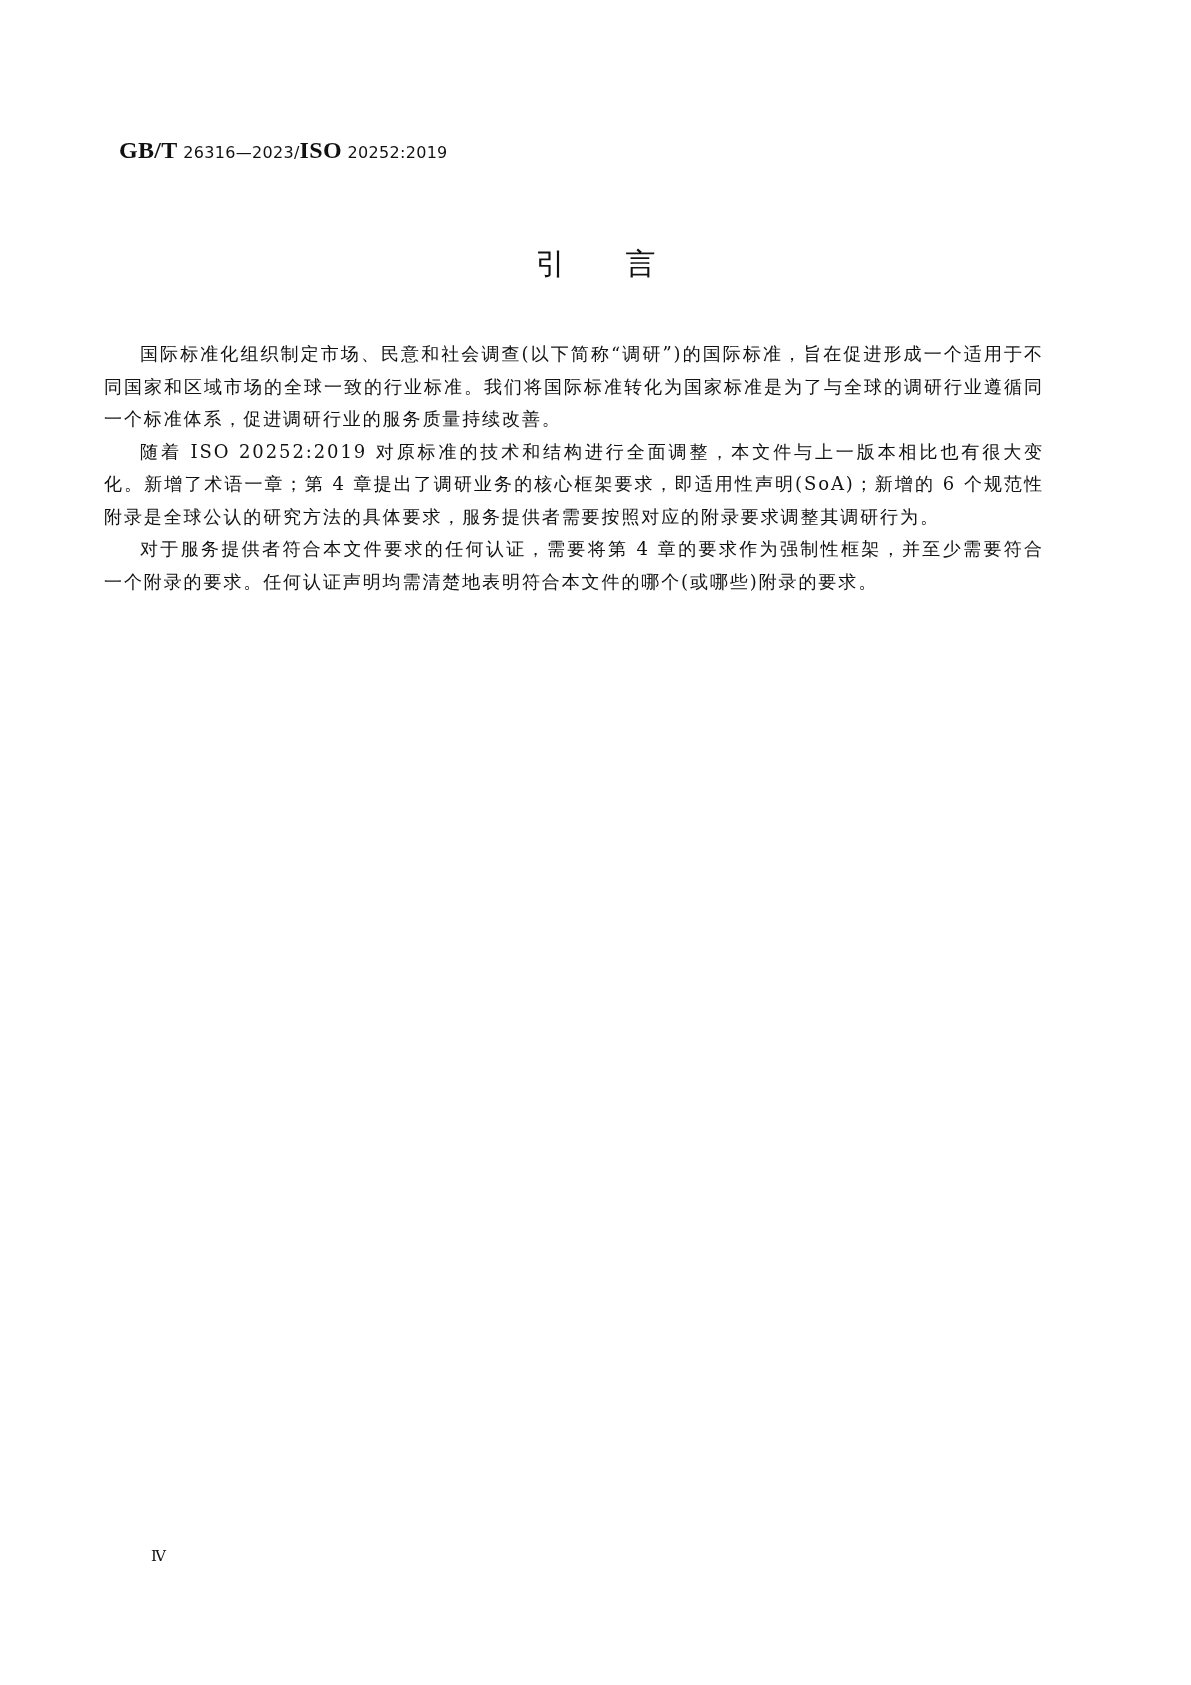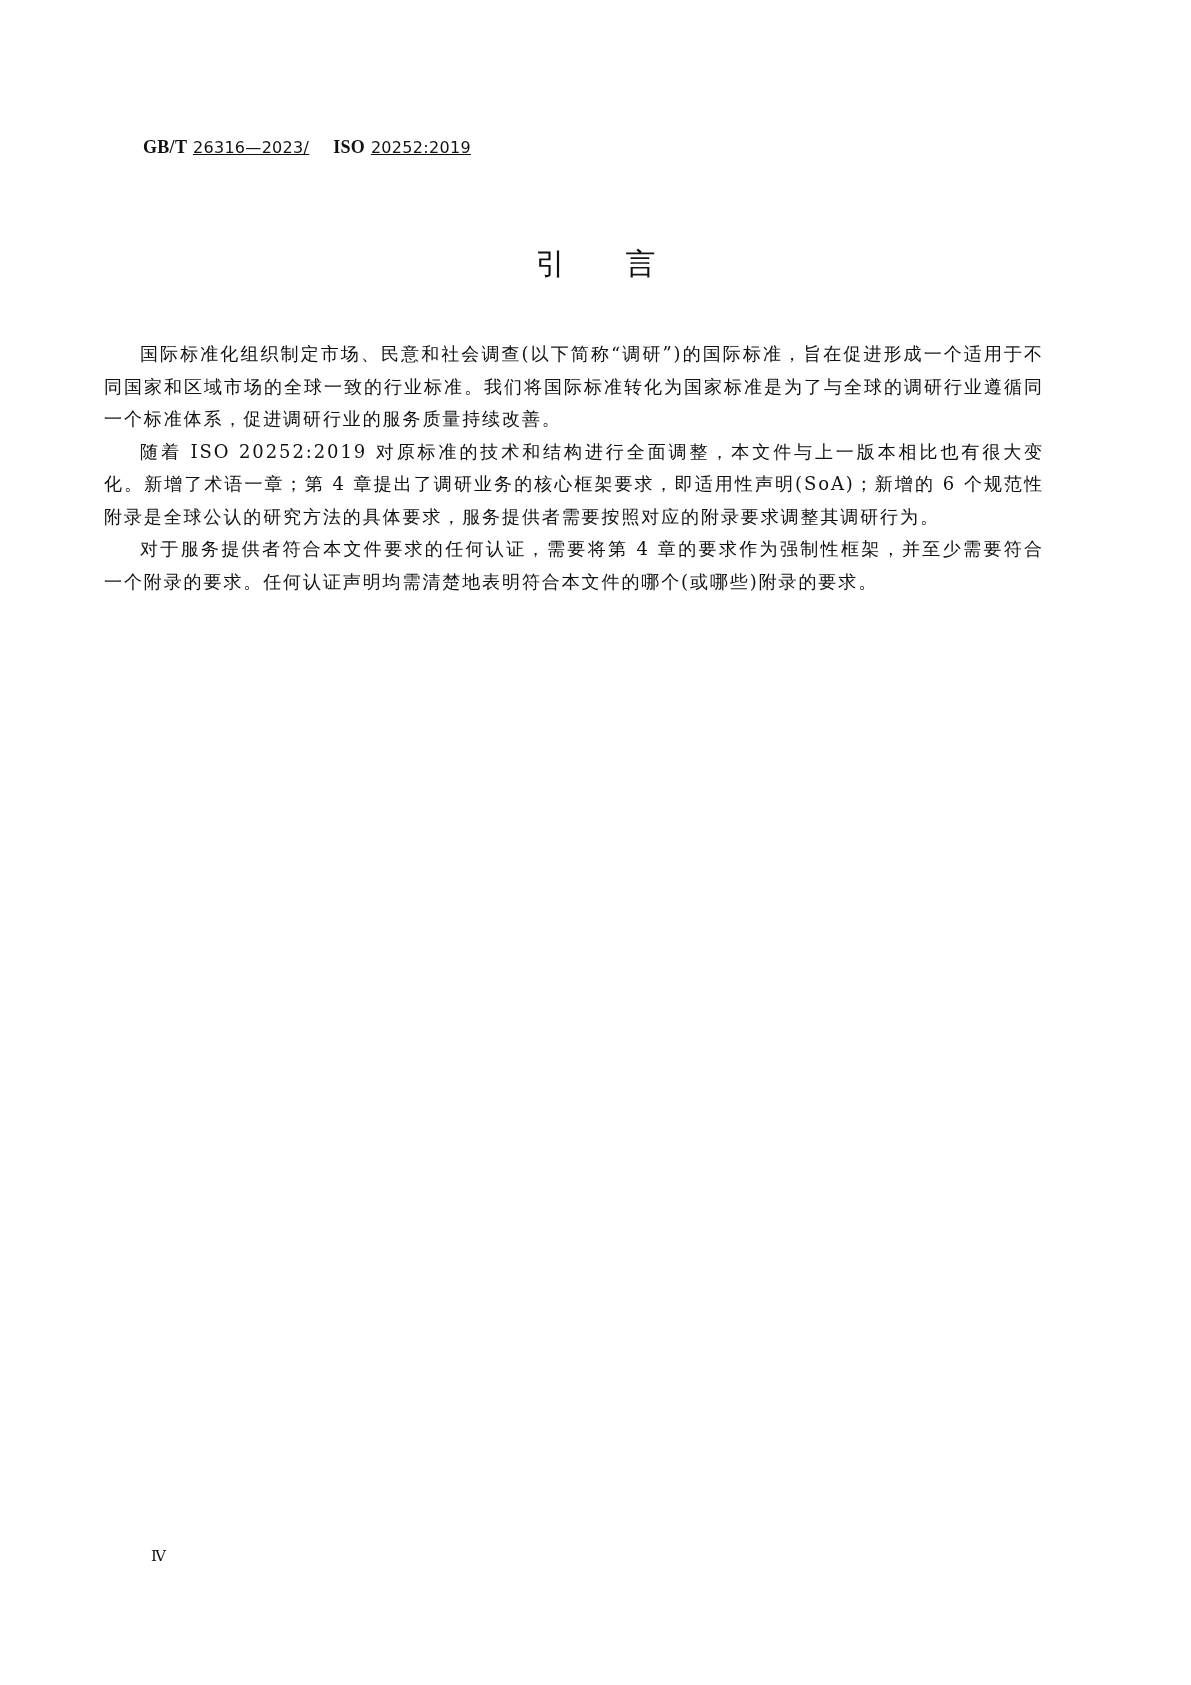--- a/index.html
+++ b/index.html
@@ -19,27 +19,25 @@
       position: absolute;
       left: 119px;
       top: 137px;
       font-size: 17px;
       letter-spacing: 0.3px;
       color: #111;
     }
     .header .bold {
       font-weight: bold;
       font-family: "Liberation Serif", "DejaVu Serif", serif;
-      font-size: 18px;
-      margin-left: 24px;
+      font-size: 24px;
     }
     .header .plain {
       font-family: "DejaVu Sans", "Liberation Sans", sans-serif;
       font-size: 16px;
-      text-decoration: underline;
     }
     .title {
       position: absolute;
       left: 0;
       width: 1191px;
       top: 244px;
       text-align: center;
       font-family: "DejaVu Sans", "Liberation Sans", sans-serif;
       font-size: 30px;
       letter-spacing: 60px;

